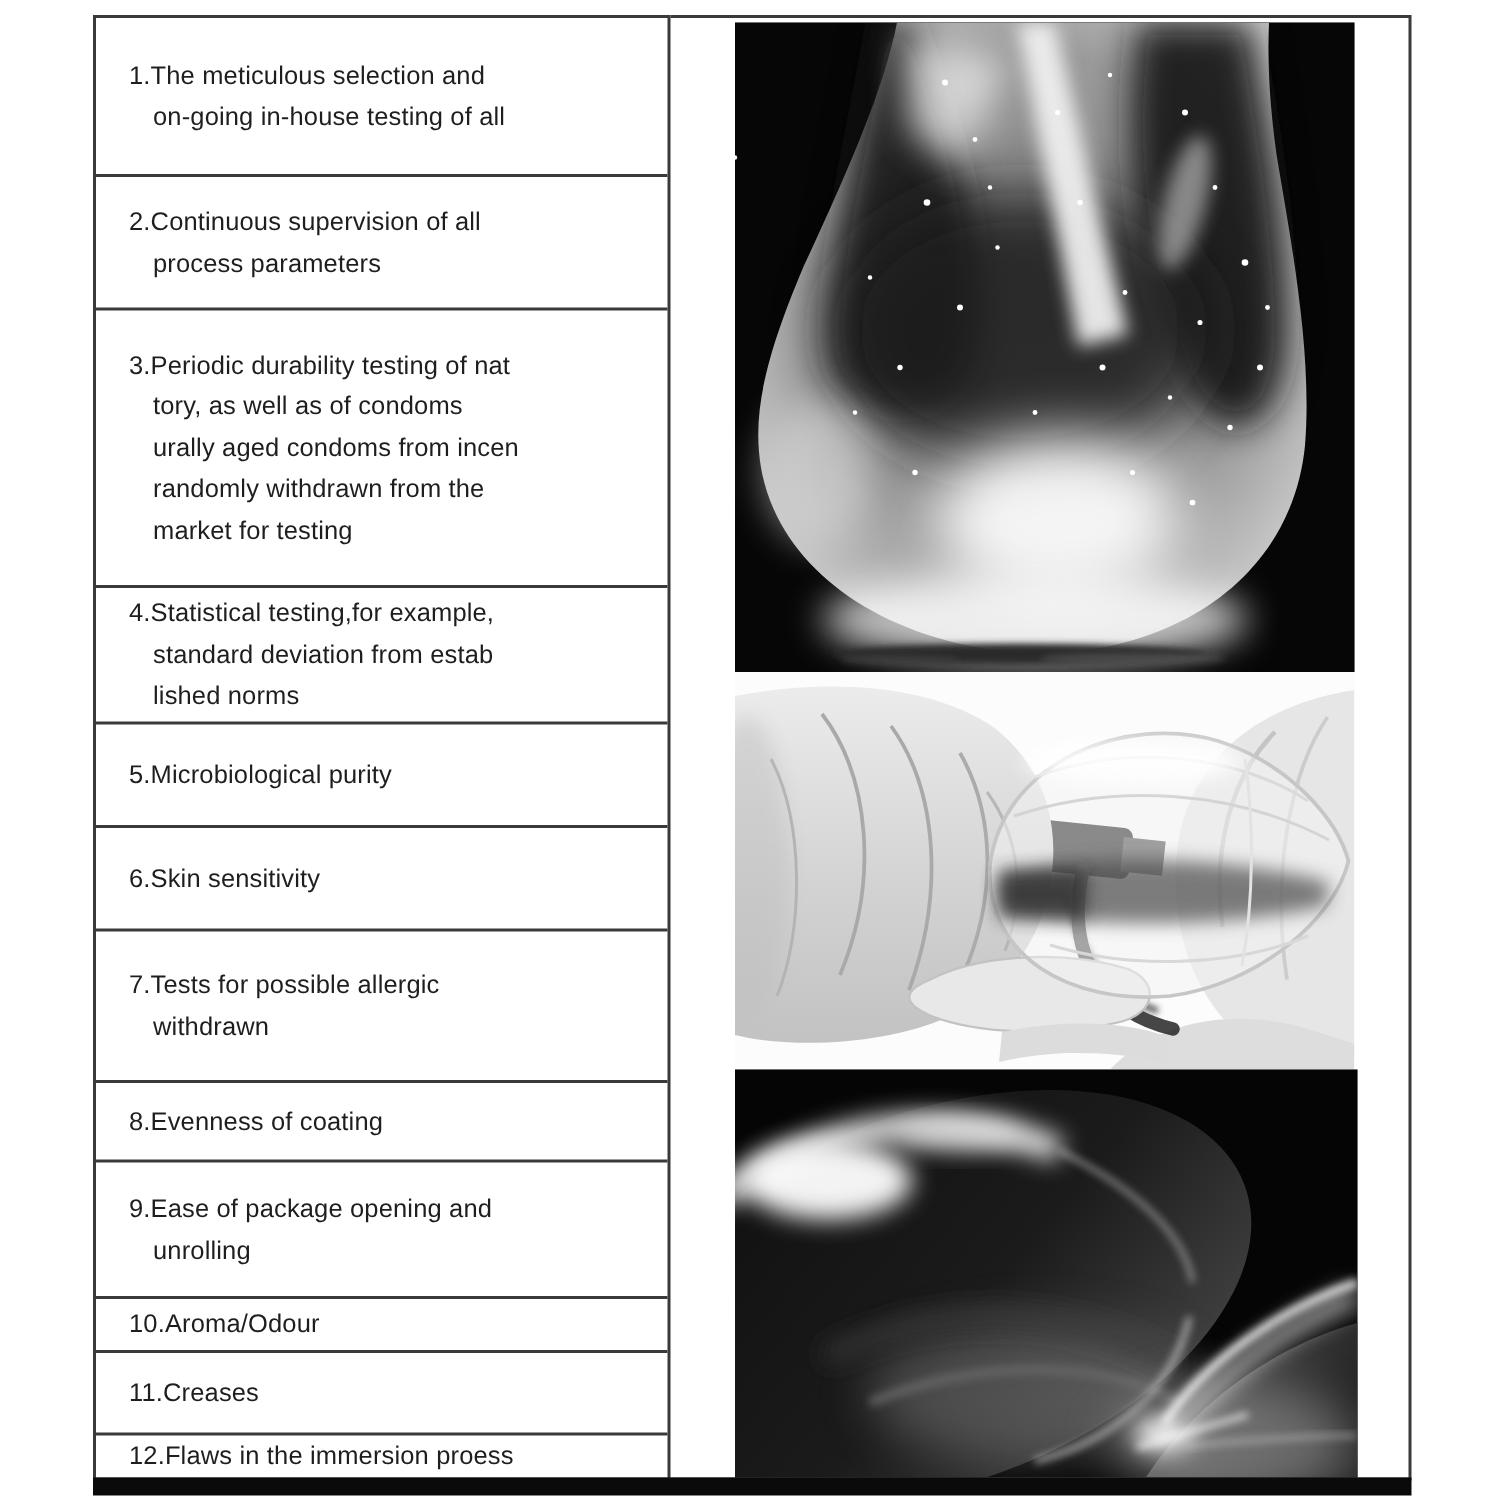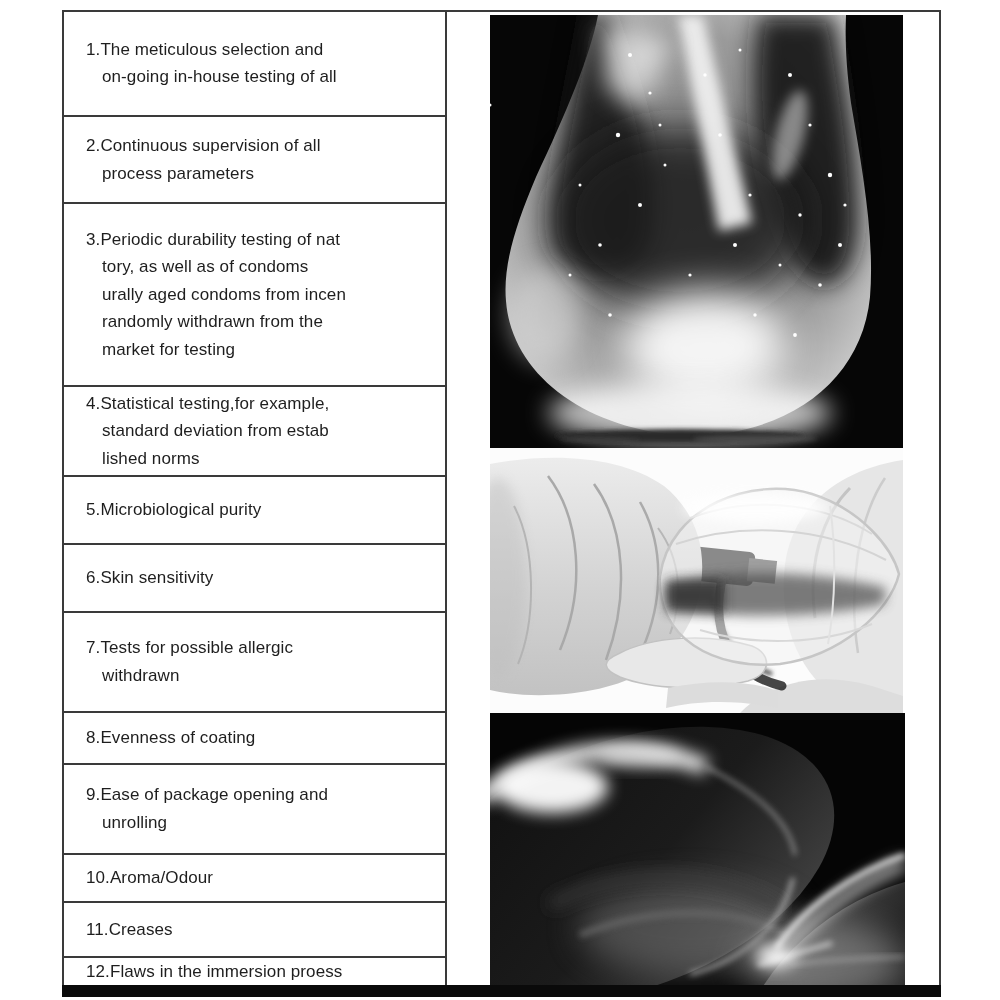--- a/index.html
+++ b/index.html
@@ -64,21 +64,21 @@
       <div class="ln">7.Tests for possible allergic</div>
       <div class="ln cont">withdrawn</div>
     </div>
     <div class="row" style="height:53px">
       <div class="ln">8.Evenness of coating</div>
     </div>
     <div class="row" style="height:91px">
       <div class="ln">9.Ease of package opening and</div>
       <div class="ln cont">unrolling</div>
     </div>
-    <div class="row" style="height:49px">
+    <div class="row" style="height:36px">
       <div class="ln">10.Aroma/Odour</div>
     </div>
     <div class="row" style="height:55px">
       <div class="ln">11.Creases</div>
     </div>
     <div class="row">
       <div class="ln">12.Flaws in the immersion proess</div>
     </div>
   </div>
 

